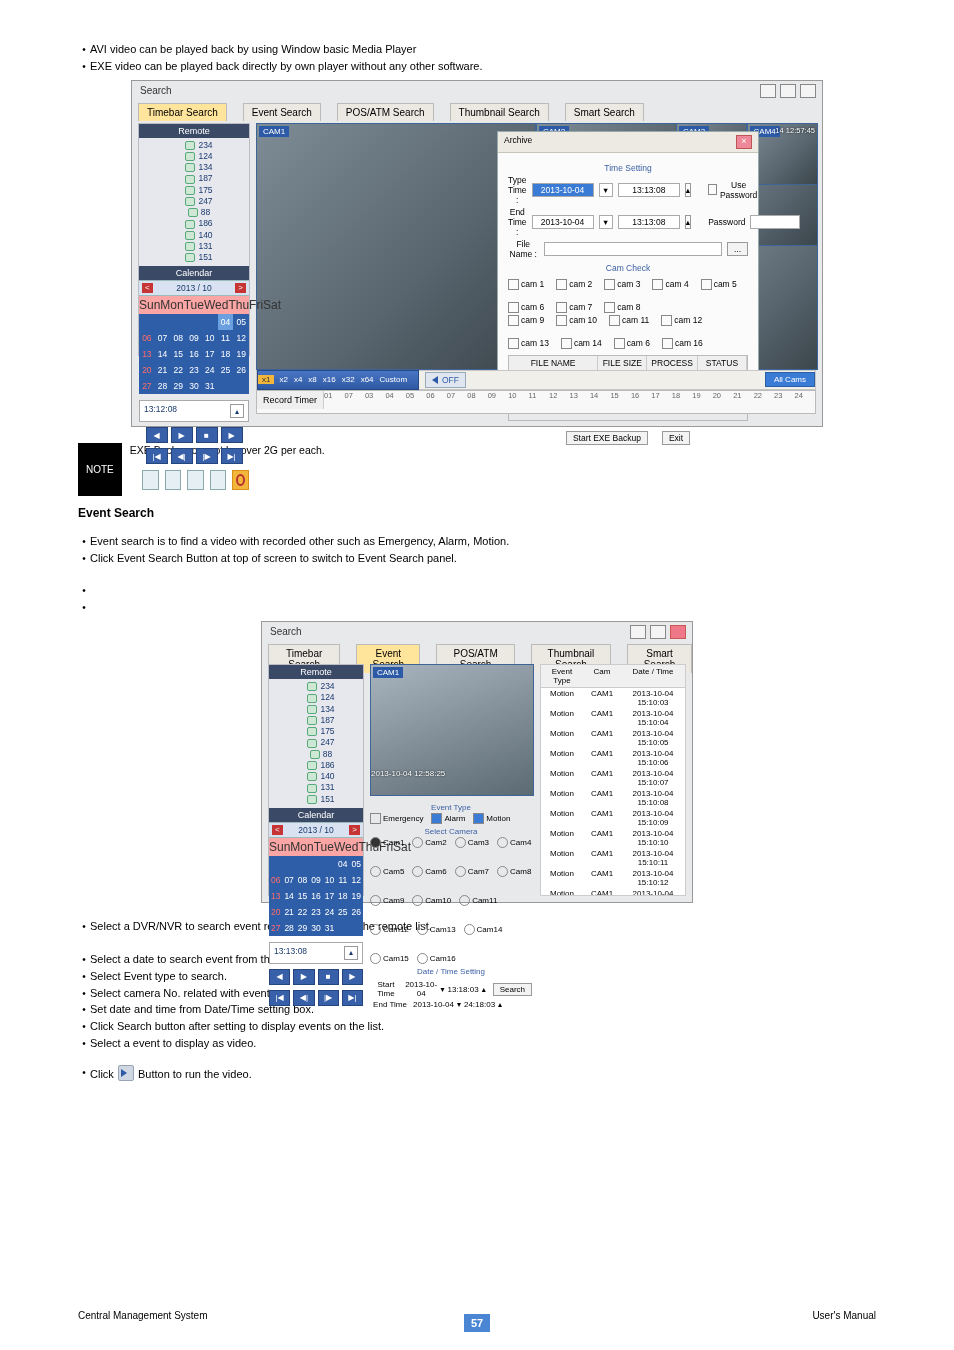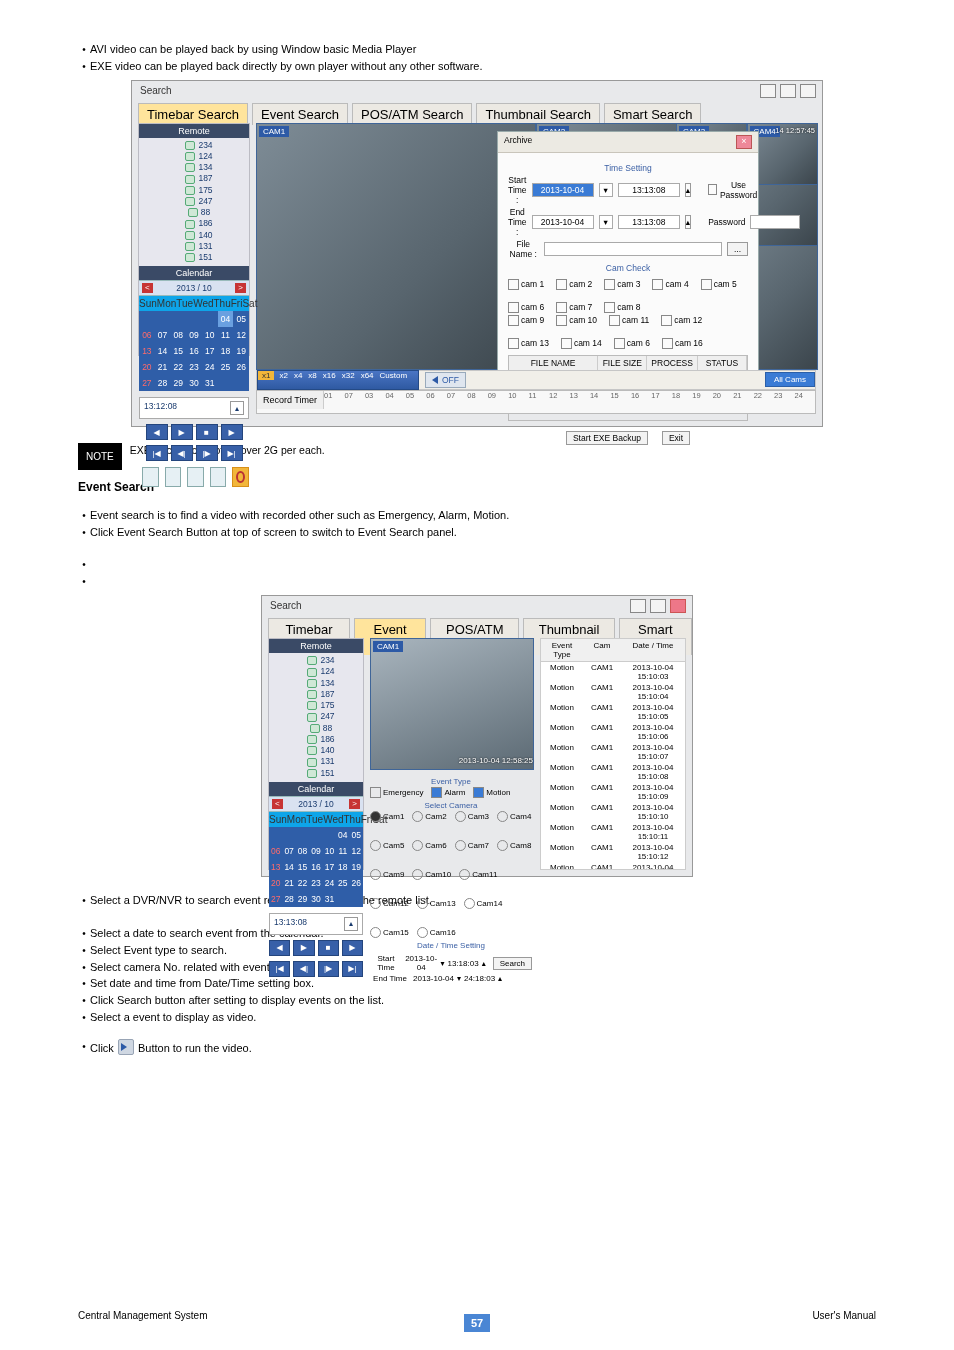--- a/index.html
+++ b/index.html
@@ -2,42 +2,42 @@
 <html><head>
 <meta charset="utf-8">
 <style>
   html,body{margin:0;padding:0;background:#fff;font-family:Arial,Helvetica,sans-serif;font-size:11px;color:#000}
   .page{width:954px;margin:0 auto;position:relative;height:1350px}
   .content{padding:40px 78px 60px 78px}
   .line{display:flex;align-items:flex-start;margin:2px 0;line-height:1.35}
   .bul{width:12px;flex:0 0 12px;text-align:center;font-size:10px;position:relative;top:1px}
   .txt{flex:1}
   .note-row{display:flex;align-items:flex-start;margin:14px 0 10px 0}
-  .note-badge{background:#000;color:#fff;font-size:10px;padding:8px 8px;margin-right:8px;flex:0 0 auto}
+  .note-badge{background:#000;color:#fff;font-size:10px;padding:21px 8px;margin-right:8px;flex:0 0 auto}
   .note-text{flex:1;font-size:10.5px;line-height:1.4}
   .section-title{font-weight:bold;font-size:12px;margin:6px 0 6px 0}
   .fig{text-align:center;margin:6px 0 14px 0}
   .shot{display:inline-block;border:1px solid #999;background:#e8e9eb;position:relative}
   .shot1{width:690px;height:345px}
   .shot2{width:430px;height:280px}
   .win-title{position:absolute;left:8px;top:4px;font-size:10px;color:#333}
   .win-ops{position:absolute;right:6px;top:3px;display:flex;gap:4px}
   .win-ops span{width:14px;height:12px;border:1px solid #888;background:#f4f4f4;display:inline-block}
-  .tabs{position:absolute;left:6px;top:22px;display:flex;gap:4px;font-size:13px}
+  .tabs{position:absolute;left:6px;top:22px;display:flex;gap:16px;font-size:10px}
   .tab{padding:3px 8px;background:#ece9e3;border:1px solid #bbb;border-bottom:none}
   .tab.active{background:#ffe49c}
   .side{position:absolute;left:6px;top:42px;width:110px;bottom:70px;border:1px solid #bcbcc4;background:#e7e7ee;font-size:8.5px;color:#1a3b6e}
   .side .hdr{background:#3a4a66;color:#fff;padding:2px 4px;font-size:9px}
   .side ul{margin:2px 0 2px 10px;padding:0;list-style:none}
   .side li{margin:1px 0}
   .side li:before{content:"";display:inline-block;width:8px;height:7px;border:1px solid #5a7;background:#cfe8d6;margin-right:3px;vertical-align:middle;border-radius:2px}
   .calbox{margin-top:4px}
   .calhdr{background:#d9e2f1;border-top:1px solid #9bb;border-bottom:1px solid #9bb;padding:2px 3px;display:flex;justify-content:space-between}
   .calhdr span.nav{background:#c73434;color:#fff;font-size:8px;padding:0 3px}
-  .caldays{background:#0ea5e9;color:#333;font-size:10px;display:flex}
+  .caldays{background:#fca5a5;color:#333;font-size:12px;display:flex}
   .caldays span{flex:1;text-align:center;padding:2px 0}
   .calgrid{background:#2f5ea8;color:#fff;font-size:8.5px}
   .calrow{display:flex}
   .calrow span{flex:1;text-align:center;padding:3px 0}
   .calrow span.r{color:#ff6b6b}
   .calrow .hi{background:#6aa0e0}
   .timebox{margin-top:6px;background:#fff;border:1px solid #aaa;padding:3px 4px;display:flex;justify-content:space-between}
   .timebox .sp{border:1px solid #999;width:12px;height:12px;display:inline-flex;align-items:center;justify-content:center;font-size:8px}
   .ctrlrow{display:flex;gap:3px;margin-top:5px;justify-content:center}
   .ctrlrow span{background:#3860a8;border:1px solid #24457d;width:20px;height:14px;display:inline-flex;align-items:center;justify-content:center;color:#fff;font-size:8px}
@@ -61,36 +61,36 @@
   .chk{display:inline-flex;align-items:center;gap:2px}
   .chk i{width:9px;height:9px;border:1px solid #888;display:inline-block}
   .flist{border:1px solid #bbb;height:64px;margin-top:6px}
   .flist .fh{display:flex;background:#efefef;border-bottom:1px solid #ccc;font-size:8.5px}
   .flist .fh span{padding:2px 4px;border-right:1px solid #ccc}
   .arc-foot{display:flex;justify-content:center;gap:14px;margin-top:10px}
   .main-vid{position:absolute;left:124px;top:42px;right:6px;height:245px;background:#222}
   .main-vid .cell{position:absolute;border:1px solid #3f6598;overflow:hidden;background:linear-gradient(135deg,#7e8c96 0%,#58656e 60%,#3b454c 100%)}
   .main-vid .lbl{position:absolute;left:2px;top:2px;background:#2d5aa6;color:#fff;font-size:8px;padding:1px 4px}
   .main-vid .ts{position:absolute;right:2px;top:2px;color:#fff;font-size:7.5px;text-shadow:0 0 2px #000}
-  .offbtn{position:absolute;left:124px;bottom:36px;width:160px;height:18px;background:linear-gradient(#4a75c4,#2f5aa2);border:1px solid #244a86;display:flex;align-items:flex-start}
+  .offbtn{position:absolute;left:124px;bottom:36px;width:160px;height:18px;background:linear-gradient(#4a75c4,#2f5aa2);border:1px solid #244a86;display:flex;align-items:center}
   .offbtn .seg{font-size:8px;color:#fff;padding:0 3px}
   .offbtn .g{background:#f2b63a;color:#333;padding:0 4px;margin-right:2px}
   .offbadge{display:inline-flex;align-items:center;background:#dfe6ef;border:1px solid #9ab;color:#2d5aa6;font-size:8.5px;padding:2px 6px;gap:4px;margin-left:6px}
   .offbadge i{width:0;height:0;border-top:4px solid transparent;border-bottom:4px solid transparent;border-right:6px solid #2d5aa6}
   .allcam{display:inline-block;background:#3a7bd5;color:#fff;font-size:8px;padding:2px 8px;border:1px solid #2b5fa8;margin-left:3px}
   .rtime{position:absolute;left:124px;bottom:12px;right:6px;height:22px;border:1px solid #bbb;background:#f8f8f8;display:flex;align-items:flex-start}
   .rtime .lab{font-size:9px;padding:4px 6px;border-right:1px solid #ccc;background:#efefef}
   .rtime .ticks{flex:1;position:relative;font-size:7.5px;color:#666}
   .rtime .ticks span{position:absolute;top:0}
   .dash{position:absolute;left:124px;bottom:36px;right:6px;height:18px;border:1px solid #c6c6c6;background:#f1efe9;display:flex;align-items:center}
   .dash .spacer{flex:1}
   .shot2 .side{bottom:6px;width:94px}
   .shot2 .main2{position:absolute;left:108px;top:42px;width:162px;height:130px;background:linear-gradient(160deg,#a9b5be,#5c6a74);border:1px solid #3f6598}
   .shot2 .main2 .lbl{position:absolute;left:2px;top:2px;background:#2d5aa6;color:#fff;font-size:8px;padding:1px 4px}
-  .shot2 .main2 .mts{position:absolute;left:0;right:0;bottom:4px;text-align:right;color:#fff;font-size:8px;text-shadow:0 0 2px #000}
+  .shot2 .main2 .mts{position:absolute;left:0;right:0;bottom:17px;text-align:left;color:#fff;font-size:8px;text-shadow:0 0 2px #000}
   .evpanel{position:absolute;left:108px;top:178px;width:162px;font-size:8px}
   .ev-sec{color:#3a5fa4;margin:3px 0 1px 0}
   .evgrid{display:flex;flex-wrap:wrap;gap:18px 8px}
   .evtable{position:absolute;left:278px;top:42px;right:6px;bottom:6px;border:1px solid #ccc;background:#fff;font-size:8px;overflow:hidden}
   .evtable .eh{display:flex;background:#f0f0f0;border-bottom:1px solid #ccc}
   .evtable .eh span{padding:2px 4px}
   .evtable .eh .c1{width:34px}
   .evtable .eh .c2{width:30px}
   .evtable .eh .c3{flex:1}
   .evtable .er{display:flex}
@@ -267,21 +267,21 @@
 
         
         <div class="archive">
           <div class="at">
               <span>Archive</span>
               <span class="x">×</span>
             </div>
           <div class="arc-body">
             <div class="arc-lbl">Time Setting</div>
             <div class="arc-row">
-              <span>Start Time :</span>
+              <span>Type Time :</span>
               <span class="fld d sel">2013-10-04</span>
                 <span class="fld">▾</span>
               <span class="fld d">13:13:08</span>
                 <span class="sp">▴</span>
               <span style="margin-left:12px" class="chk">
                   <i></i>
                   <span>Use Password</span>
                 </span>
             </div>
             <div class="arc-row">

